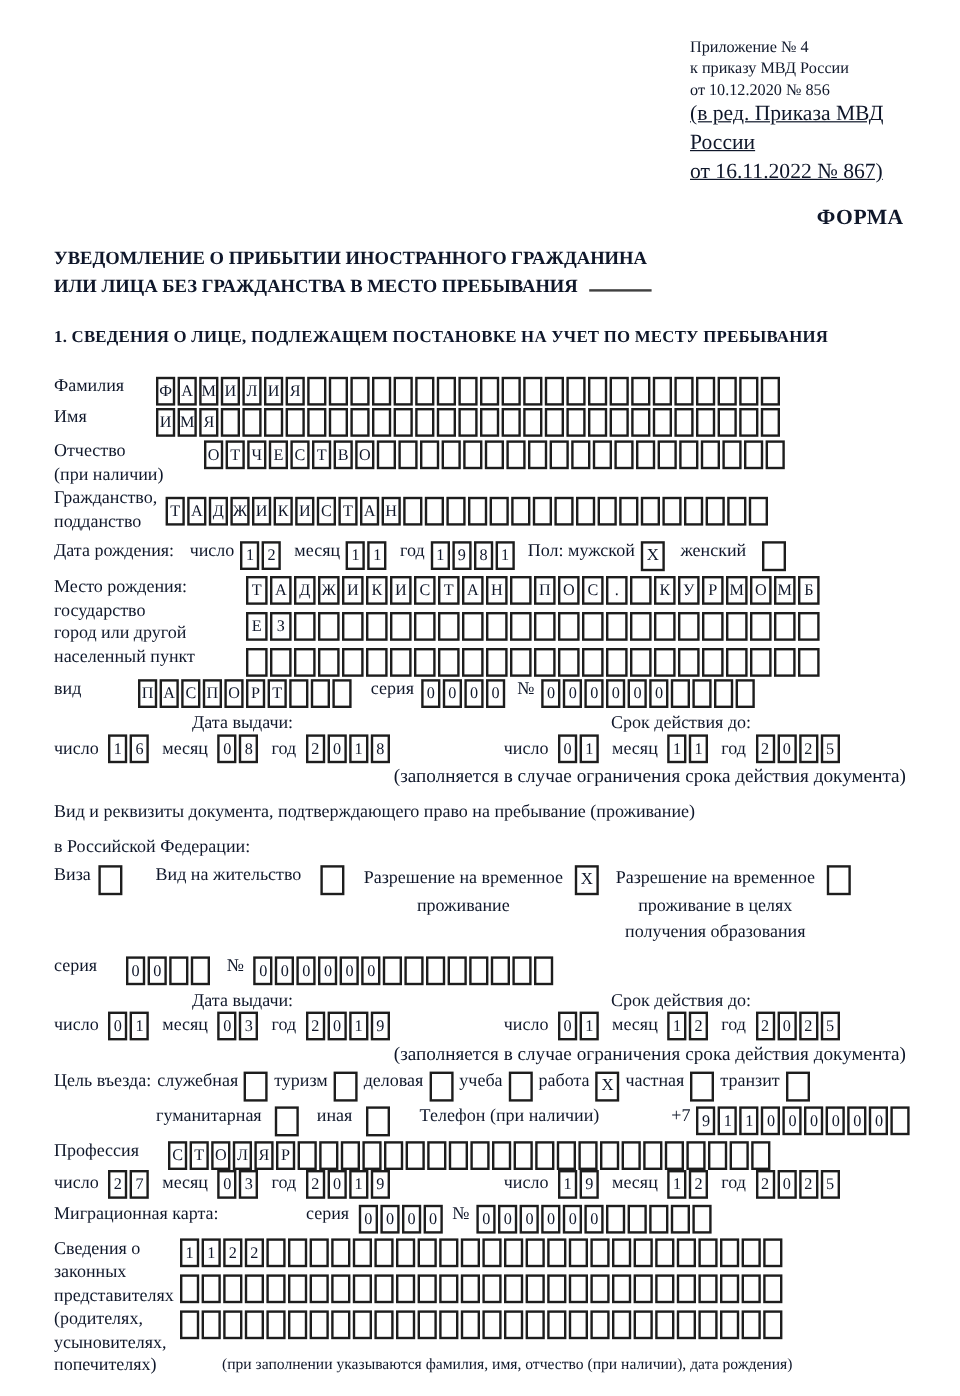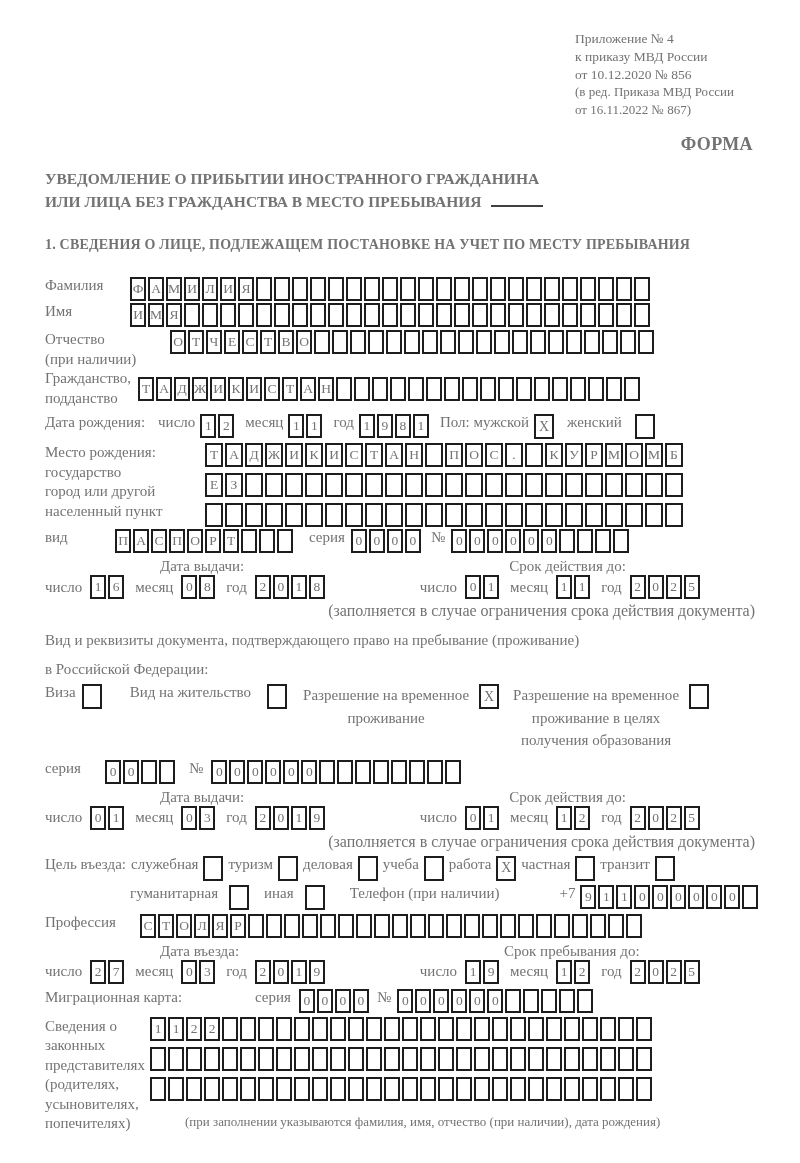--- a/index.html
+++ b/index.html
@@ -1,23 +1,23 @@
 <!DOCTYPE html>
 <html><head>
 <meta charset="utf-8">
 <style>
   * { margin:0; padding:0; box-sizing:border-box; }
   html,body { background:#ffffff; }
   .page {
-    width:800px; height:1163px; background:#fff; color:#737373;
+    width:800px; height:1163px; background:#fff; color:#0f172a;
     font-family:"Liberation Serif","DejaVu Serif",serif; font-size:15px;
     padding:30px 25px 0 45px; position:relative; overflow:hidden;
   }
   .hdr { margin-left:auto; width:200px; line-height:1.32; font-size:13.5px; }
-  .hdr-sub { font-size:13px; }
+  .hdr-sub { font-size:18px;text-decoration:underline; }
   .forma { text-align:right; font-weight:bold; margin:16px 22px 0 0; font-size:18px; letter-spacing:.4px; }
   .title { text-align:left; font-weight:bold; font-size:15.5px; margin-top:12px; line-height:1.5; }
   .blank { display:inline-block; width:52px; border-bottom:2.5px solid #404040; margin-left:10px; }
   .sec { font-weight:bold; font-size:14px; margin-top:24px; letter-spacing:.2px; }
 
   .frow { display:flex; align-items:flex-start; }
   .cells { display:flex; gap:2px; flex:none; }
   .cell {
     flex:none; width:16px; height:24px; border:2px solid #1d1d1d;
     display:flex; align-items:center; justify-content:center;
@@ -605,24 +605,20 @@
         <span class="cell"></span>
         <span class="cell"></span>
         <span class="cell"></span>
         <span class="cell"></span>
         <span class="cell"></span>
         <span class="cell"></span>
         <span class="cell"></span>
       </span>
   </div>
 
-  <div class="dhead">
-    <span class="h1">Дата въезда:</span>
-    <span class="h2">Срок пребывания до:</span>
-  </div>
   <div class="frow">
     <span class="dgroup">
       <span class="word">число</span>
       <span class="cells">
           <span class="cell">2</span>
           <span class="cell">7</span>
         </span>
       <span class="word">месяц</span>
       <span class="cells">
           <span class="cell">0</span>

